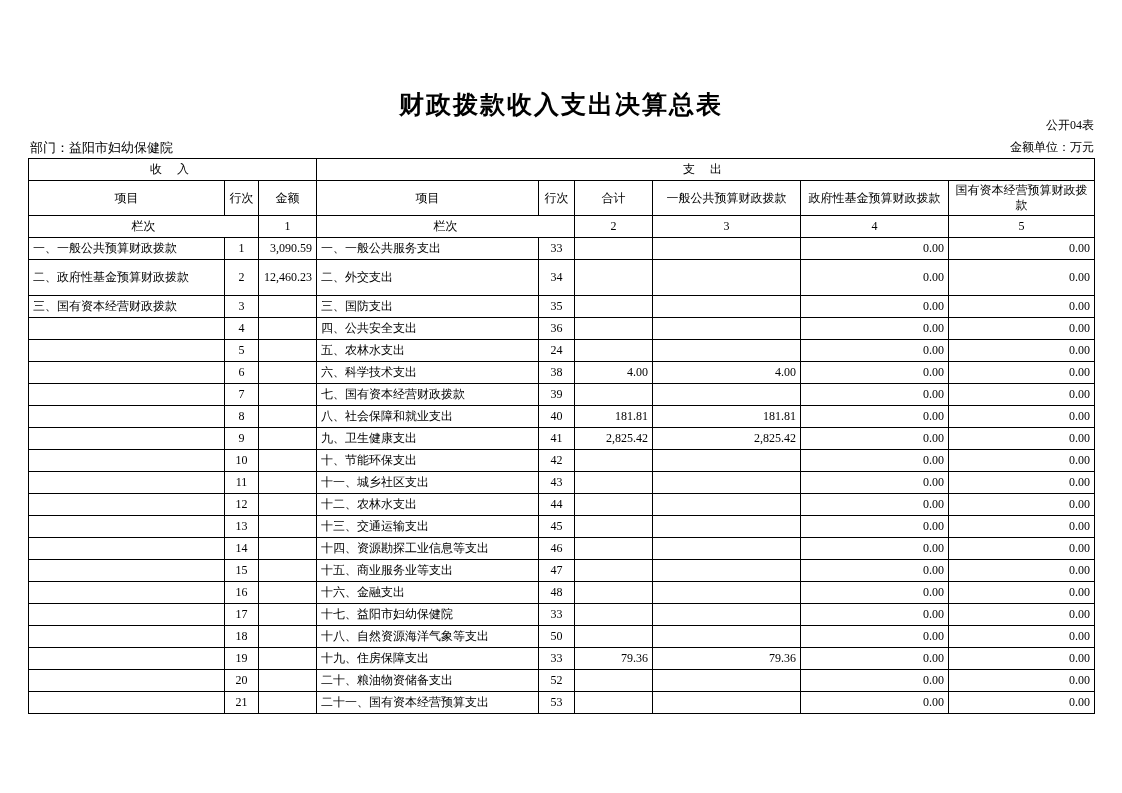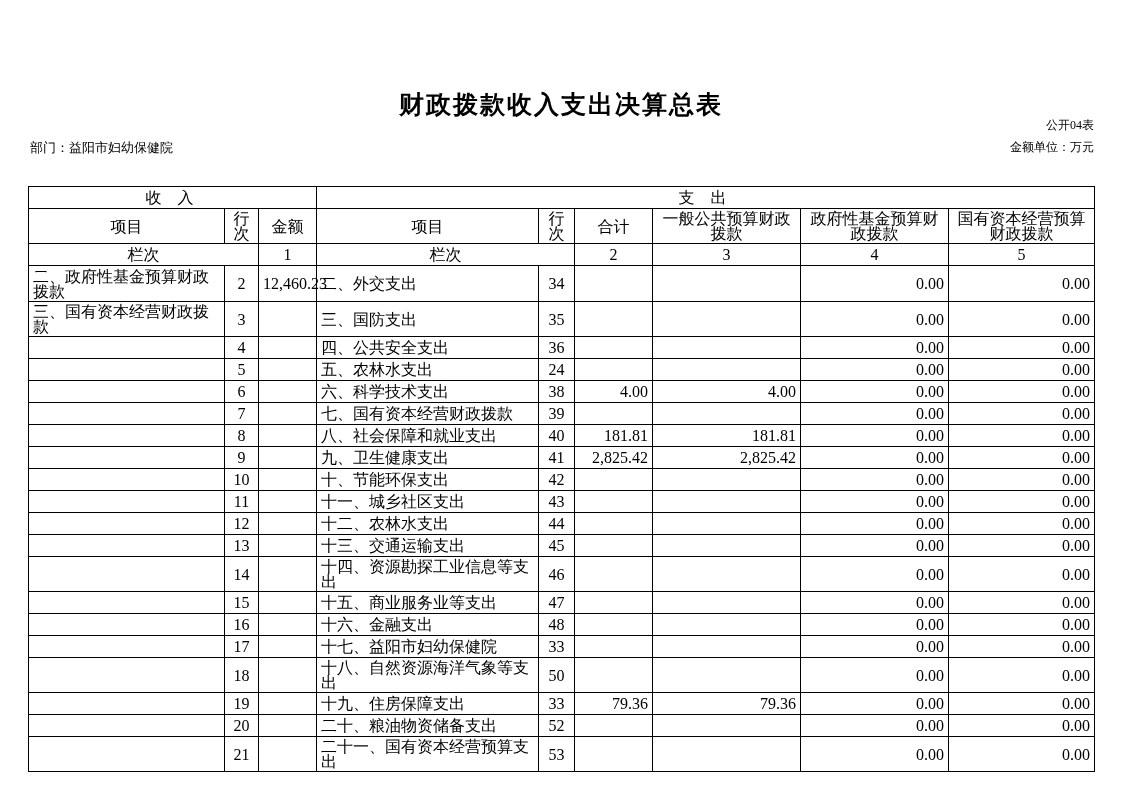--- a/index.html
+++ b/index.html
@@ -53,22 +53,21 @@
     top: 139px;
     font-size: 12px;
   }
   table.main {
     position: absolute;
     left: 28px;
     top: 158px;
     width: 1066px;
     border-collapse: collapse;
     table-layout: fixed;
-    font-size: 16px;
-    margin-top: 28px;
+    font-size: 12px;
   }
   table.main td {
     border: 1px solid #000000;
     padding: 2px 4px;
     vertical-align: middle;
     line-height: 15px;
     height: 22px;
     box-sizing: border-box;
   }
   .c-center { text-align: center; }
@@ -131,20 +130,31 @@
       </tr>
       <tr>
         <td class="hdr" colspan="2">栏次</td>
         <td class="hdr">1</td>
         <td class="hdr" colspan="2">栏次</td>
         <td class="hdr">2</td>
         <td class="hdr">3</td>
         <td class="hdr">4</td>
         <td class="hdr">5</td>
       </tr>
+    <tr>
+          <td class="c-left">一、一般公共预算财政拨款</td>
+          <td class="c-center">1</td>
+          <td class="c-right">3,090.59</td>
+          <td class="c-left">一、一般公共服务支出</td>
+          <td class="c-center">33</td>
+          <td class="c-right"></td>
+          <td class="c-right"></td>
+          <td class="c-right">0.00</td>
+          <td class="c-right">0.00</td>
+        </tr>
         <tr class="tall">
           <td class="c-left">二、政府性基金预算财政拨款</td>
           <td class="c-center">2</td>
           <td class="c-right">12,460.23</td>
           <td class="c-left">二、外交支出</td>
           <td class="c-center">34</td>
           <td class="c-right"></td>
           <td class="c-right"></td>
           <td class="c-right">0.00</td>
           <td class="c-right">0.00</td>

